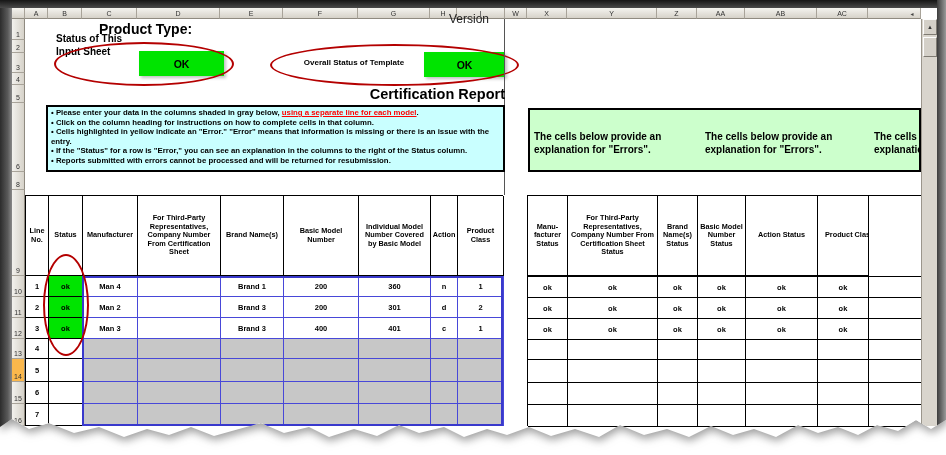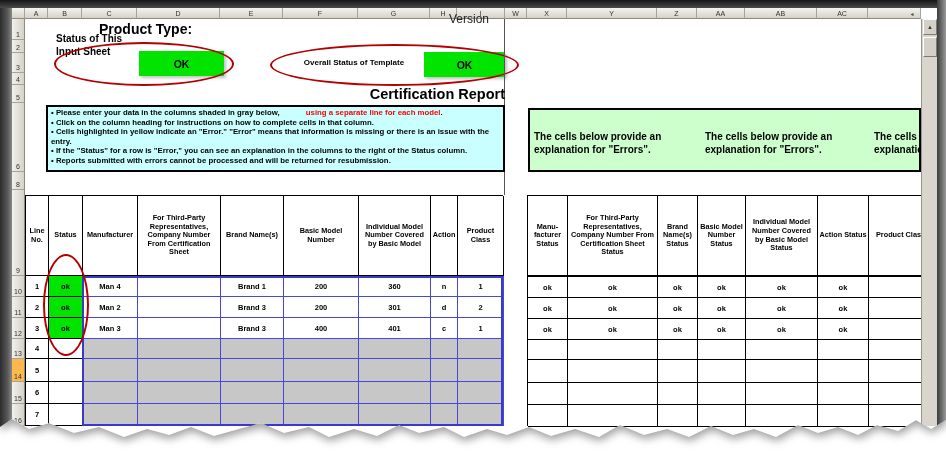--- a/index.html
+++ b/index.html
@@ -27,21 +27,21 @@
     background:linear-gradient(90deg,#f2f1ed,#d6d2c9);border-bottom:1px solid #a8a399;border-right:1px solid #8f8a80;
     padding-bottom:1px;position:absolute;}
   .rh.active{background:#fbb84c;}
   
   .lbl{font-weight:bold;color:#000;}
   .okcell{background:#00e400;display:flex;align-items:center;justify-content:center;
     font-weight:bold;font-size:10.5px;color:#000;box-shadow:2px 2px 3px #c0c0c0;}
   .ellipse{border:2.5px solid #b40000;border-radius:50%;background:transparent;}
   .vline{background:#555;}
   .instr{background:#c9ffff;border:2px solid #000;padding:1px 3px;font-size:7.8px;font-weight:bold;line-height:1.22;color:#000;}
-  .ilink{color:#ff0000;margin-left:24px;}
+  .ilink{color:#ff0000;text-decoration:underline;}
   .greenbox{background:#ccffcc;border:2px solid #000;overflow:hidden;}
   .gnote{position:absolute;width:160px;text-align:left;font-size:10px;font-weight:bold;line-height:1.25;color:#000;}
   
   .grid{position:absolute;display:grid;background:#fff;}
   .lhead,.rhead{border-left:1px solid #000;border-top:1px solid #000;}
   .lhead{left:25px;top:195px;width:478px;height:81px;grid-template-columns:23px 34px 55px 83px 63px 75px 72px 27px 46px;}
   .rhead{left:527px;top:195px;width:394px;height:81px;grid-template-columns:40px 90px 40px 48px 72px 51px 53px;}
   .hc{border-right:1px solid #000;border-bottom:1px solid #000;display:flex;align-items:center;justify-content:center;
     text-align:center;font-size:7.3px;font-weight:bold;line-height:1.18;padding:1px;overflow:hidden;}
   .hc.clip{white-space:nowrap;justify-content:flex-start;padding-left:7px;}
@@ -152,21 +152,20 @@
     <div class="hc">Individual Model Number Covered by Basic Model</div>
     <div class="hc">Action</div>
     <div class="hc">Product Class</div>
   </div>
 
   <div class="grid rhead">
     <div class="hc">Manu­facturer Status</div>
     <div class="hc">For Third-Party Representatives, Company Number From Certification Sheet Status</div>
     <div class="hc">Brand Name(s) Status</div>
     <div class="hc">Basic Model Number Status</div>
-    <div class="hc">Individual Model Number Covered by Basic Model Status</div>
     <div class="hc">Action Status</div>
     <div class="hc clip">Product Class Status</div>
   </div>
 
   <div class="grid lgrid">
     <div class="c bk">1</div>
     <div class="c bk sok">ok</div>
     <div class="c bl">Man 4</div>
     <div class="c bl"></div>
     <div class="c bl">Brand 1</div>

